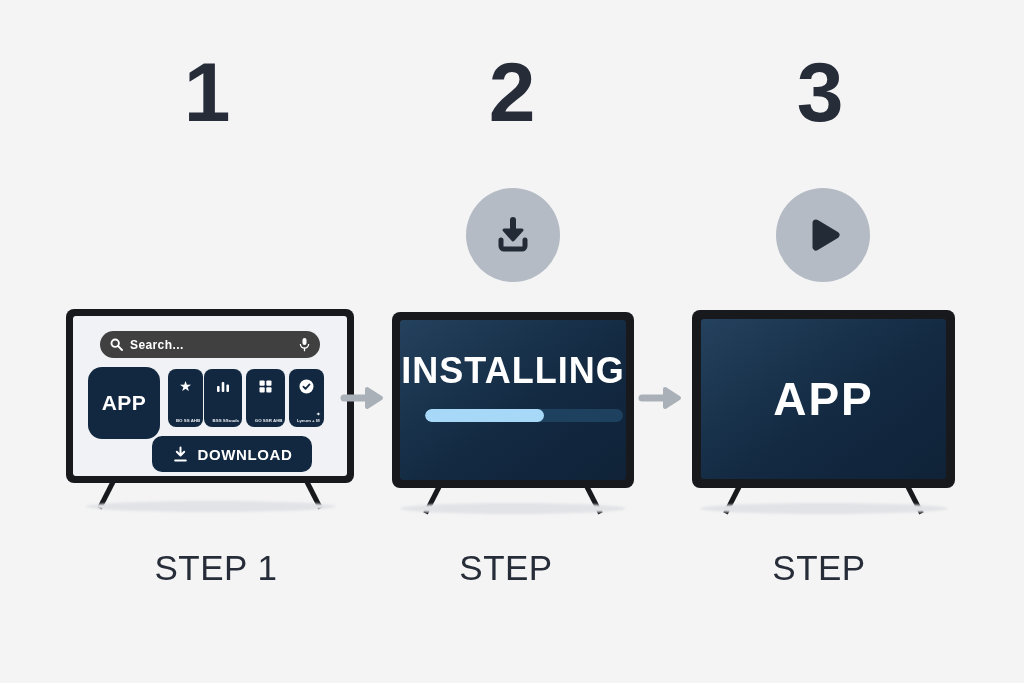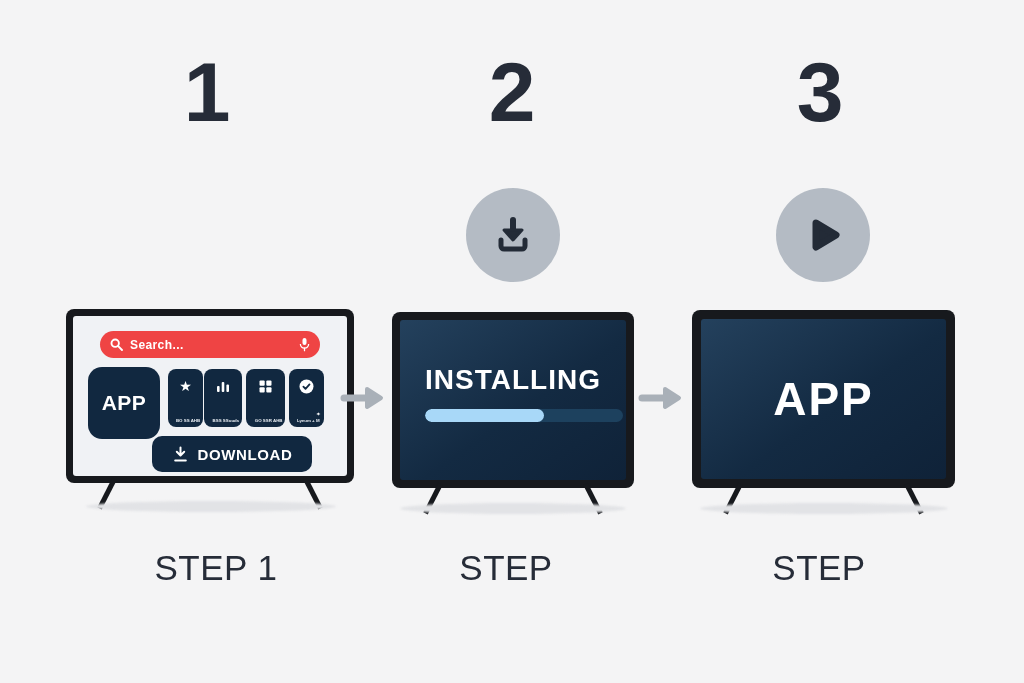--- a/index.html
+++ b/index.html
@@ -29,21 +29,21 @@
   .leg { position:absolute; width:5px; height:33px; background:#17191d; bottom:-29px; }
   .leg-l { left:46px;  transform:rotate(27deg);  transform-origin:top center; }
   .leg-r { right:46px; transform:rotate(-27deg); transform-origin:top center; }
   .tvshadow { position:absolute; height:11px; background:#e2e3e6; border-radius:50%; filter:blur(1px); }
   .s1 { left:86px;  top:501px; width:250px; }
   .s2 { left:400px; top:503px; width:226px; }
   .s3 { left:700px; top:503px; width:248px; }
 
   
   .searchbar { position:absolute; left:27px; top:15px; width:220px; height:27px;
-               border-radius:14px; background:#ef4444; display:flex; align-items:center;
+               border-radius:14px; background:#404040; display:flex; align-items:center;
                padding:0 10px; gap:7px; }
   .searchtext { color:#fff; font-size:12px; font-weight:700; letter-spacing:.4px; }
   .searchbar .mic { margin-left:auto; display:flex; }
   .apptile { position:absolute; left:15px; top:51px; width:72px; height:72px; border-radius:14px;
              background:#112840; color:#fff; font-size:21px; font-weight:700; letter-spacing:.5px;
              display:flex; align-items:center; justify-content:center; }
   .minitile { position:absolute; top:53px; height:58px; border-radius:8px; background:#112840;
               display:flex; flex-direction:column; align-items:center; justify-content:flex-start;
               padding-top:9px; }
   .mt1 { left:95px;  width:35px; } .mt2 { left:131px; width:38px; }
@@ -53,22 +53,22 @@
   .mtlabel { position:absolute; bottom:4px; width:100%; text-align:center; color:#e8edf2;
              font-size:8px; transform:scale(.55); transform-origin:center bottom;
              white-space:nowrap; font-weight:600; }
   .sparkle { position:absolute; right:2px; bottom:8px; color:#fff; font-size:8px;
              transform:scale(.7); }
   .dlbtn { position:absolute; left:79px; top:120px; width:160px; height:36px; border-radius:10px;
            background:#112840; color:#fff; display:flex; align-items:center; justify-content:center;
            gap:9px; font-size:15px; font-weight:700; letter-spacing:.6px; }
 
   
-  .installing { position:absolute; top:44px; width:100%; text-align:center; color:#fff;
-                font-size:28px; font-weight:700; letter-spacing:1px; }
+  .installing { position:absolute; top:30px; width:100%; text-align:center; color:#fff;
+                font-size:36px; font-weight:700; letter-spacing:1px; }
   .progress { position:absolute; top:89px; left:25px; width:198px; height:13px; border-radius:7px;
               background:#1d415e; overflow:hidden; }
   .progress .fill { height:100%; border-radius:7px; background:#a8d8f8; }
 
   
   .appbig { width:100%; height:100%; display:flex; align-items:center; justify-content:center;
             color:#fff; font-size:46px; font-weight:700; letter-spacing:2px; }
 
   
   .arrow { position:absolute; top:384px; }

